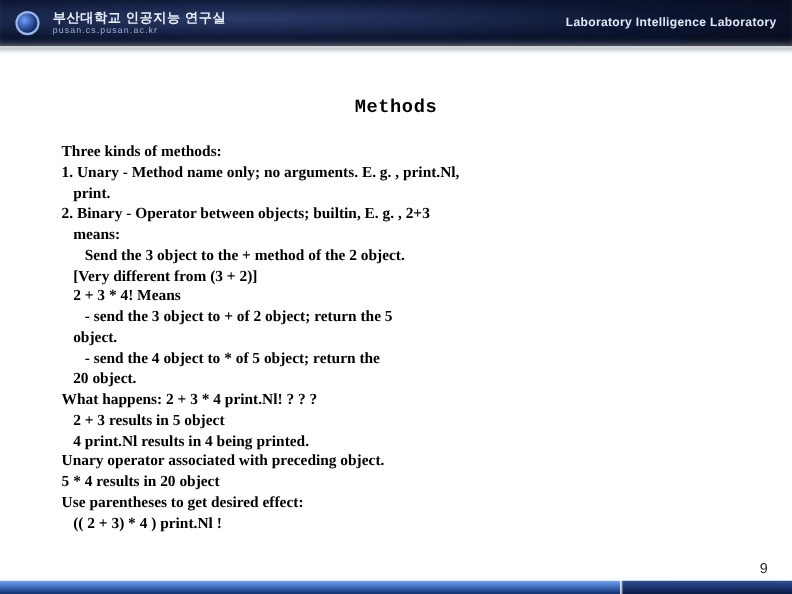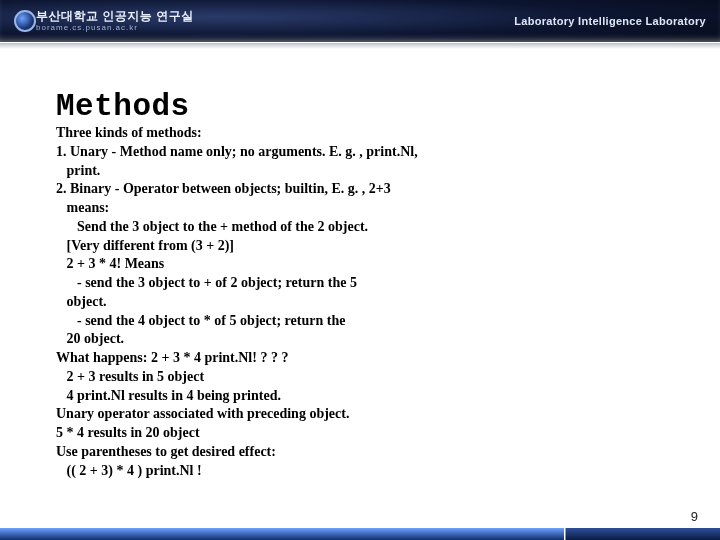--- a/index.html
+++ b/index.html
@@ -5,36 +5,36 @@
   * { margin: 0; padding: 0; box-sizing: border-box; }
   html, body { width: 720px; height: 540px; background: #fff; font-family: "Courier New", Courier, monospace; }
   .slide { width: 720px; height: 540px; position: relative; display: flex; flex-direction: column; }
   .top-band {
     height: 42px;
     background: radial-gradient(ellipse at 30% 40%, #2a3a6a 0%, #0c1530 55%, #060a18 100%);
     display: flex; align-items: center; justify-content: space-between;
     padding: 0 14px; position: relative;
     box-shadow: inset 0 -6px 8px -6px rgba(255,255,255,0.6);
   }
-  .brand { display: flex; align-items: center; gap: 0; }
+  .brand { display: flex; align-items: center; gap: 12px; }
   .logo {
     width: 22px; height: 22px; border-radius: 50%;
     background: radial-gradient(circle at 35% 35%, #6fa2ff 0%, #1b3a7d 60%, #0a1530 100%);
     border: 2px solid #9ab6e7;
   }
   .brand-text { display: flex; flex-direction: column; line-height: 1; }
   .brand-kr { font-family: "Malgun Gothic", sans-serif; color: #e9eef8; font-size: 12px; font-weight: 600; letter-spacing: .5px; }
   .brand-url { font-family: Arial, sans-serif; color: #9fb2d6; font-size: 8px; letter-spacing: 1px; margin-top: 2px; }
   .lab-name { font-family: Arial, sans-serif; color: #dfe7f6; font-size: 11px; font-weight: 600; letter-spacing: .3px; }
   .band-sep { height: 1px; background: #fff; }
   .band-shadow { height: 6px; background: linear-gradient(#bcc2c9, rgba(255,255,255,0)); }
   .content-area { flex: 1; padding: 40px 56px 0 56px; position: relative; }
   .title {
-    font-size: 31px; font-weight: 700;
-    font-family: "Courier New", Courier, monospace; letter-spacing: .5px;
+    text-align: center; font-size: 17px; font-weight: 700;
+    font-family: "Courier New", Courier, monospace; margin-bottom: 22px; letter-spacing: .5px;
   }
   .body-text {
     font-size: 14px; line-height: 1.34; white-space: pre; font-weight: 700;
     font-family: Liberation Serif, serif;
   }
   .page-num {
     position: absolute; right: 22px; bottom: 16px;
     font-family: Arial, sans-serif; font-size: 13px; color: #222;
   }
   .bottom-bar {
@@ -47,21 +47,21 @@
 </style>
 </head>
 <body>
 <div class="slide">
 
   <div class="top-band">
     <div class="brand">
       <div class="logo"></div>
       <div class="brand-text">
         <span class="brand-kr">부산대학교 인공지능 연구실</span>
-        <span class="brand-url">borame.cs.pusan.ac.kr</span>
+        <span class="brand-url">pusan.cs.pusan.ac.kr</span>
       </div>
     </div>
     <div class="lab-name">Laboratory Intelligence Laboratory</div>
   </div>
   <div class="band-sep"></div>
   <div class="band-shadow"></div>
 
   <div class="content-area">
     <div class="title">Methods</div>
     <div class="body-text">Three kinds of methods:

